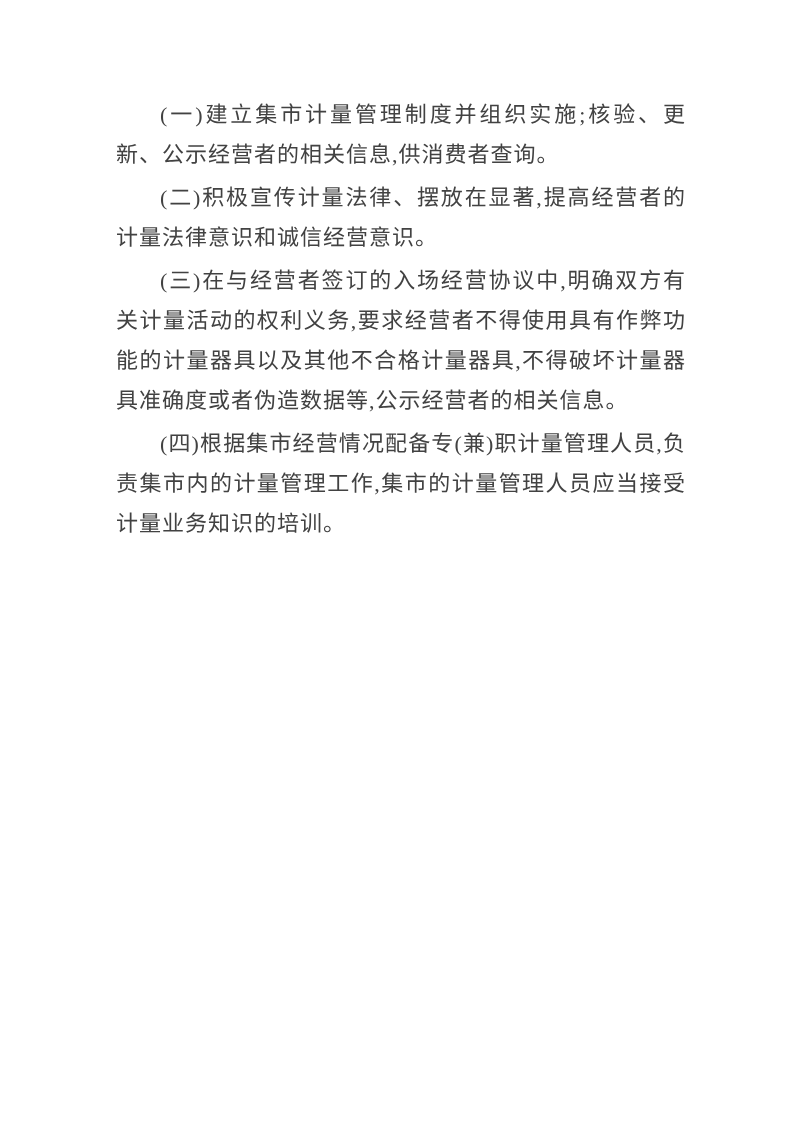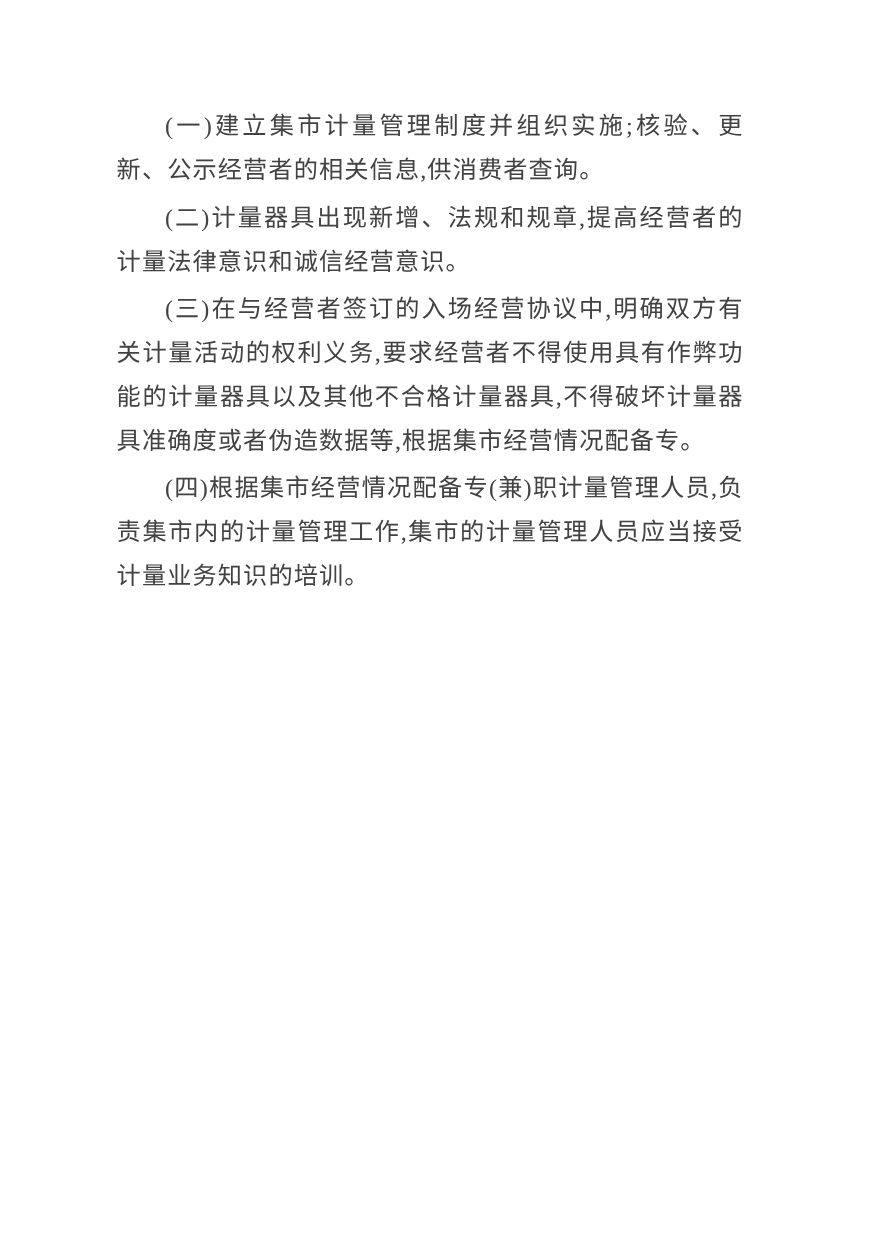--- a/index.html
+++ b/index.html
@@ -9,21 +9,21 @@
   }
   .page {
     position: relative;
     width: 793px;
     height: 1122px;
     background: #ffffff;
     overflow: hidden;
   }
   .doc-content {
     position: absolute;
-    left: 106px;
+    left: 116px;
     top: 95px;
     width: 570px;
   }
   .doc-content p {
     margin: 0 0 3px 0;
     font-family: "Liberation Serif", "DejaVu Serif", serif;
     font-size: 22px;
     line-height: 40px;
     letter-spacing: 1px;
     color: #424242;
@@ -31,17 +31,17 @@
     text-indent: 2em;
     font-weight: 400;
   }
 </style>
 </head>
 <body>
 
 <div class="page">
   <div class="doc-content">
     <p>(一)建立集市计量管理制度并组织实施;核验、更新、公示经营者的相关信息,供消费者查询。</p>
-    <p>(二)计量器具出现新增、法规和规章,提高经营者的计量法律意识和诚信经营意识。</p>
-    <p>(三)在与经营者签订的入场经营协议中,明确双方有关计量活动的权利义务,要求经营者不得使用具有作弊功能的计量器具以及其他不合格计量器具,不得破坏计量器具准确度或者伪造数据等,根据集市经营情况配备专。</p>
+    <p>(二)积极宣传计量法律、摆放在显著,提高经营者的计量法律意识和诚信经营意识。</p>
+    <p>(三)在与经营者签订的入场经营协议中,明确双方有关计量活动的权利义务,要求经营者不得使用具有作弊功能的计量器具以及其他不合格计量器具,不得破坏计量器具准确度或者伪造数据等,公示经营者的相关信息。</p>
     <p>(四)根据集市经营情况配备专(兼)职计量管理人员,负责集市内的计量管理工作,集市的计量管理人员应当接受计量业务知识的培训。</p>
   </div>
 </div>
 
 </body></html>

